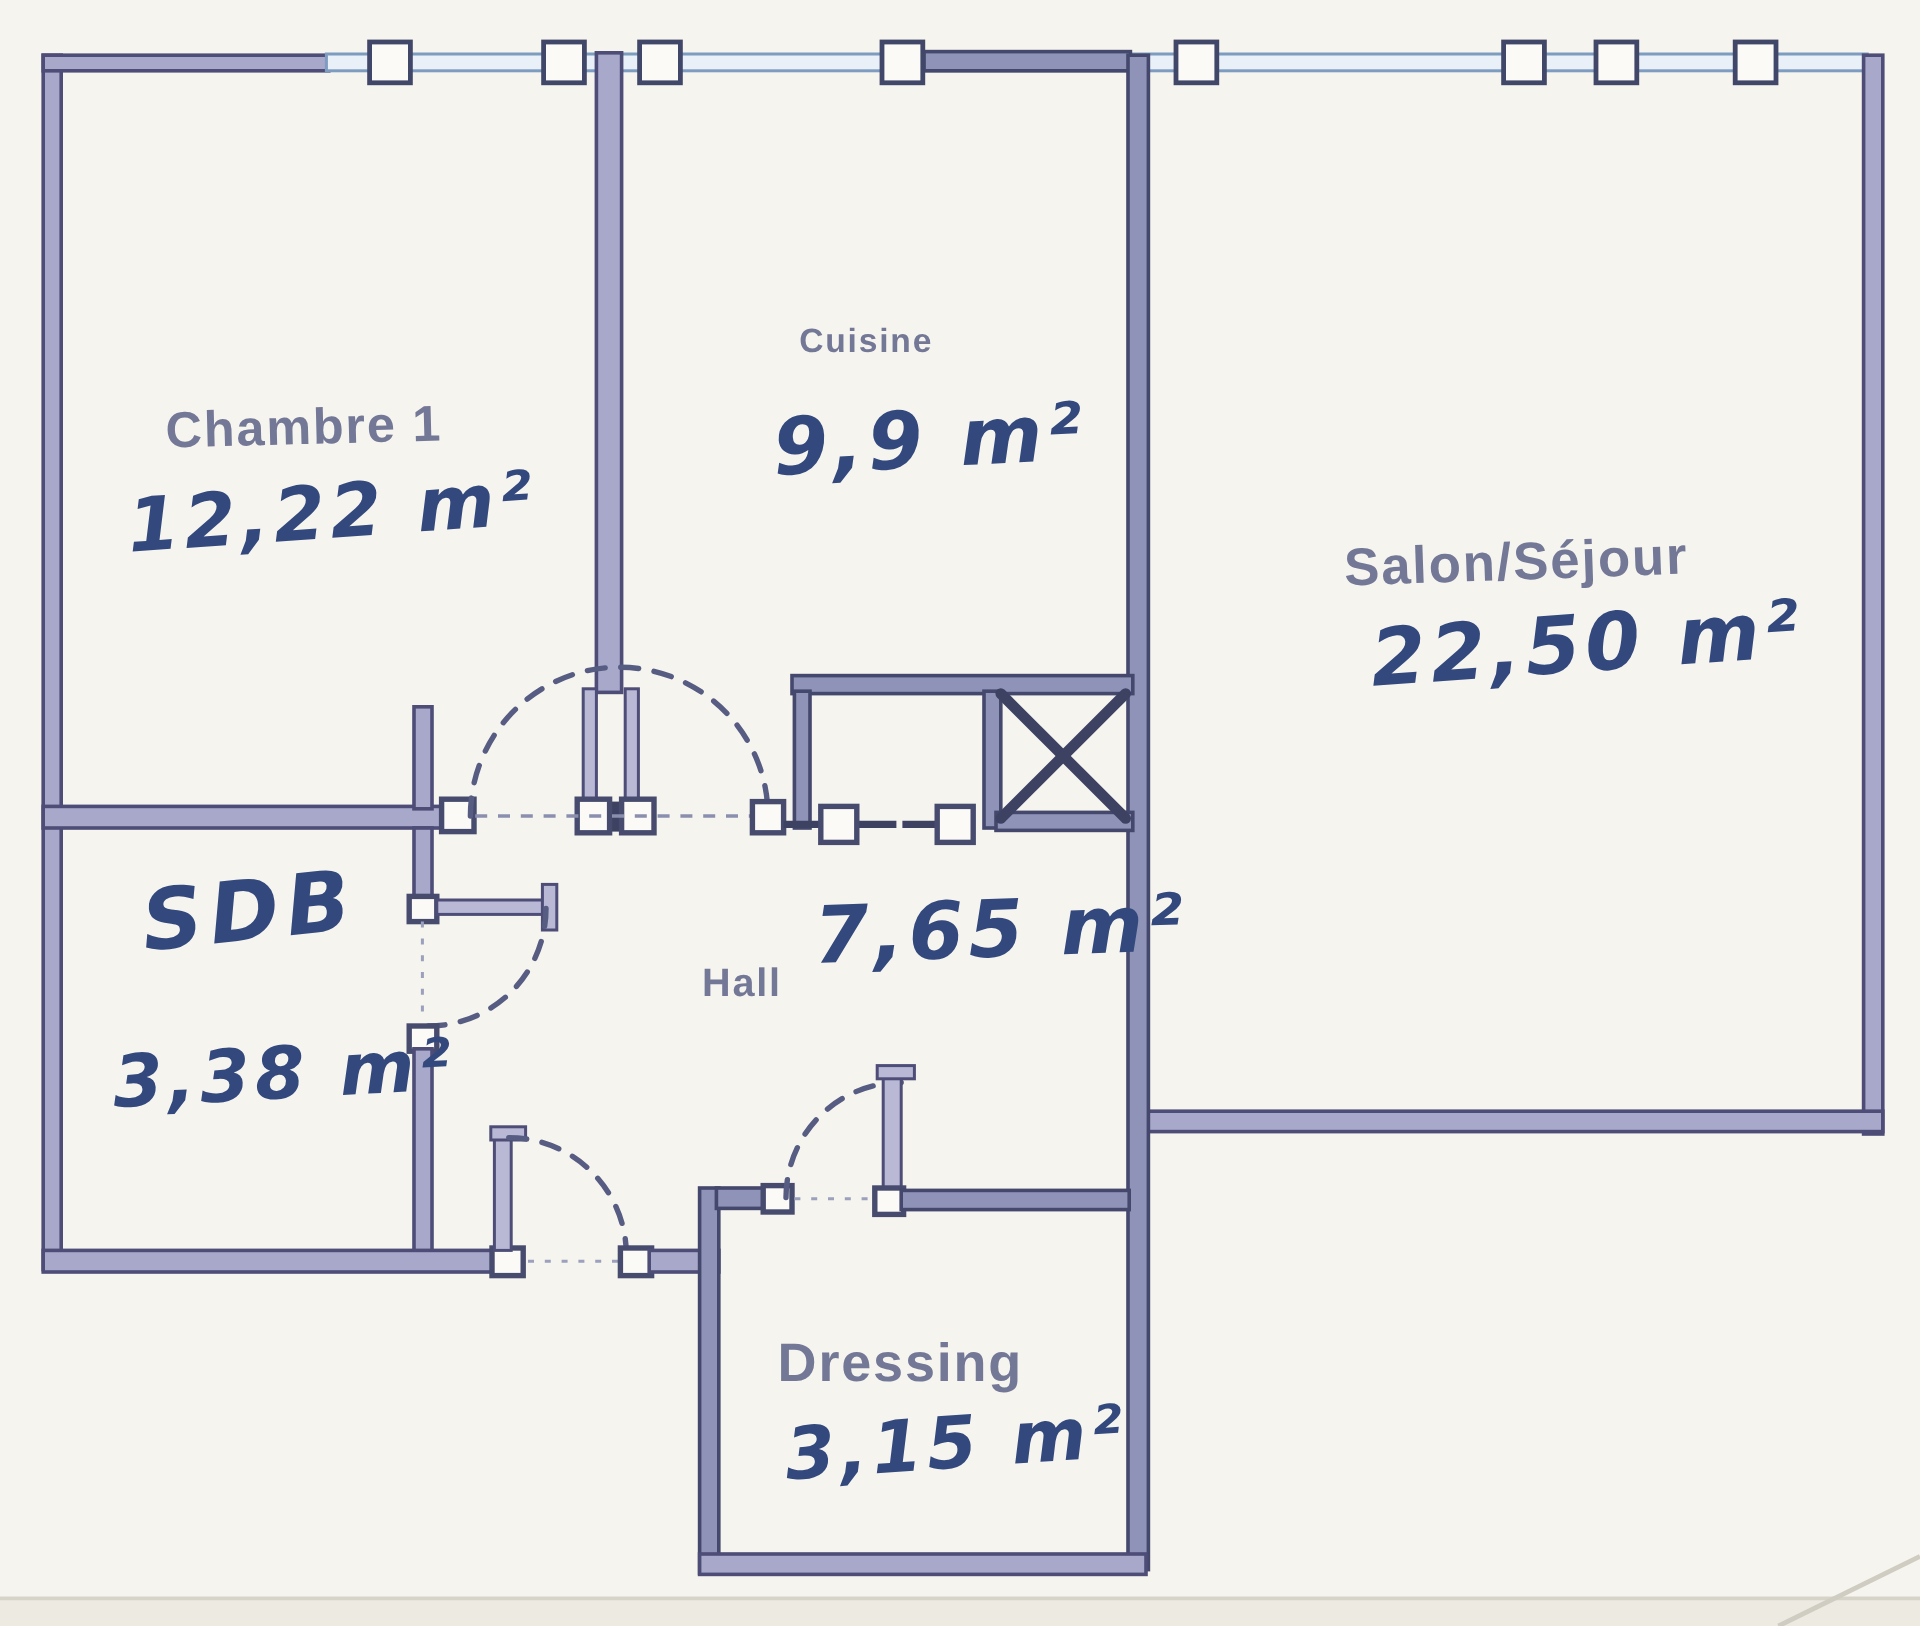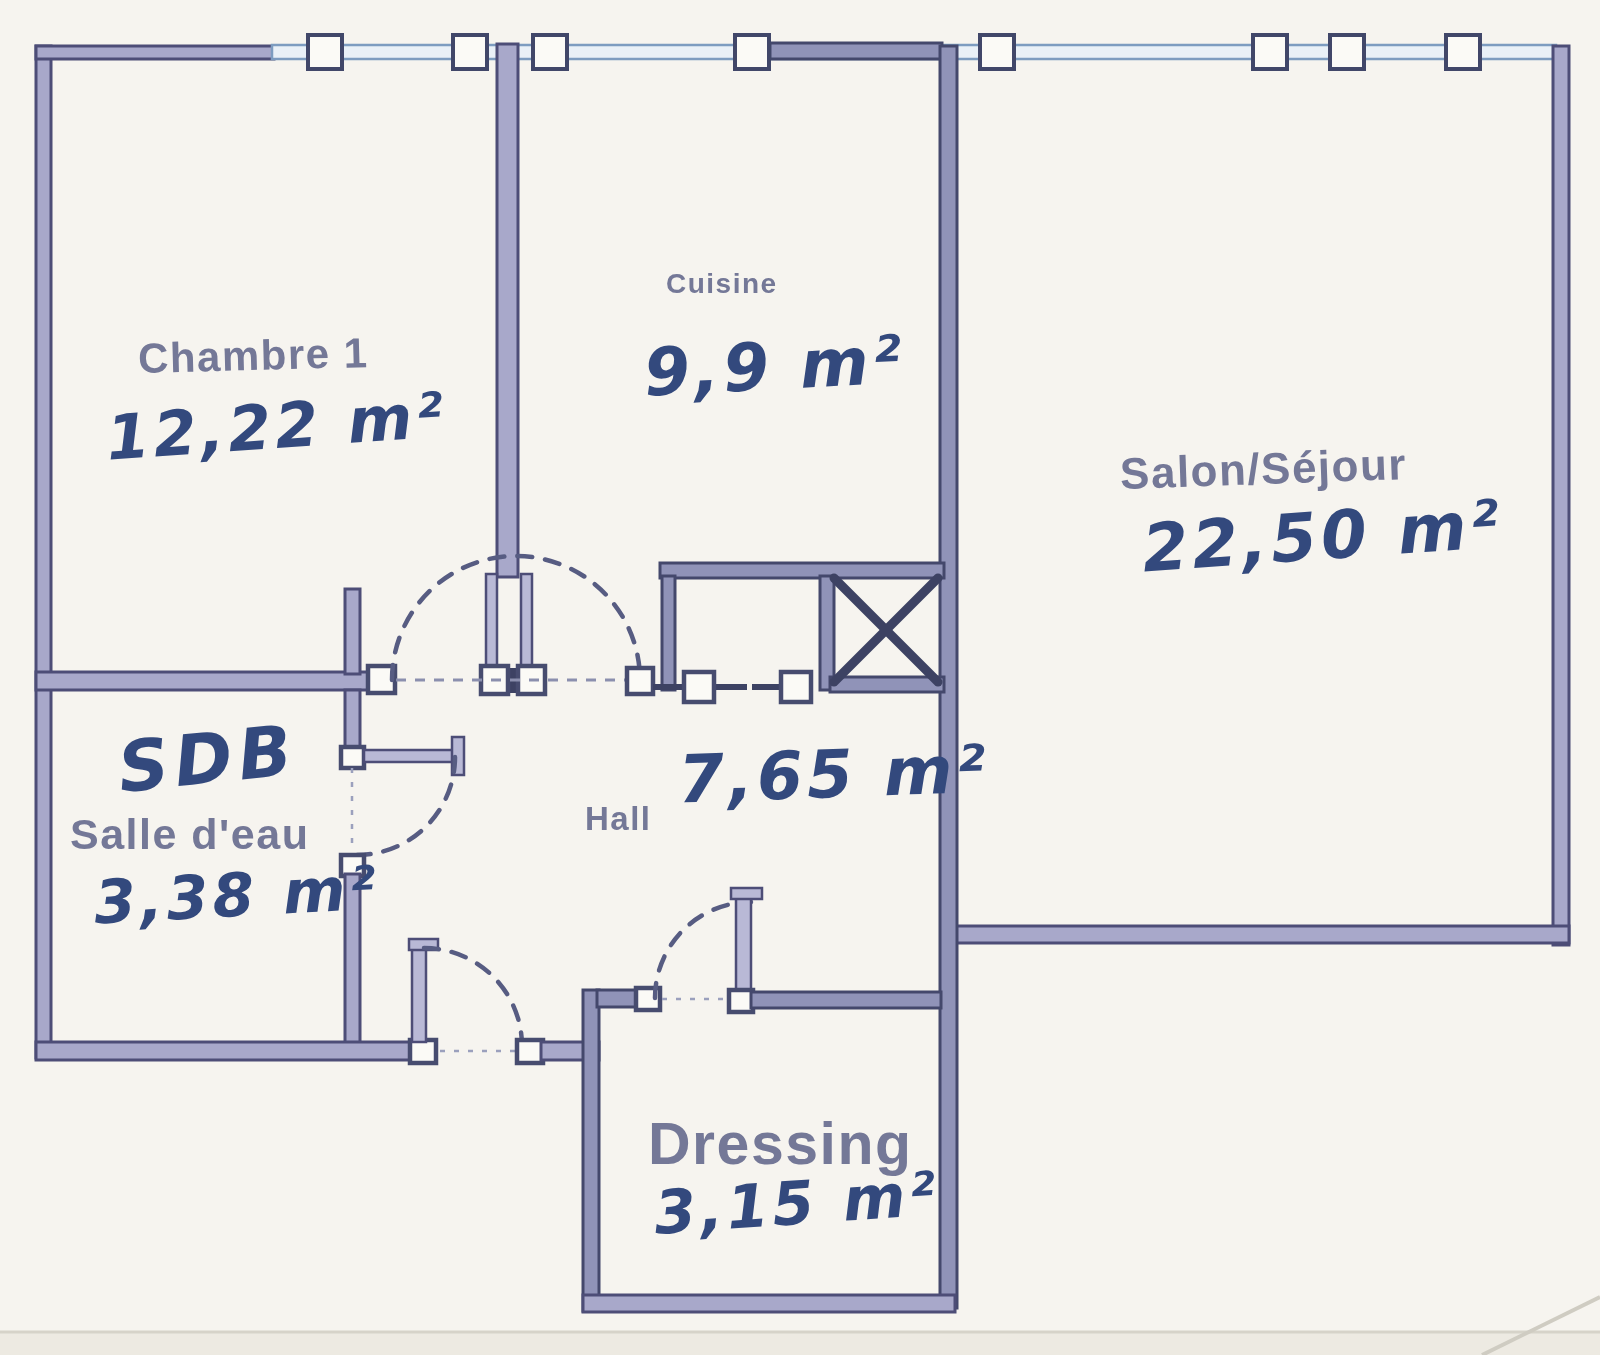--- a/index.html
+++ b/index.html
@@ -177,22 +177,21 @@
   <div class="print-label" style="left:138px;top:332px;font-size:42px;transform:rotate(-1.5deg);">Chambre 1</div>
   <div class="hand" style="left:106px;top:390px;font-size:62px;transform:rotate(-4deg);">12,22 m²</div>
 
   <div class="print-label" style="left:626px;top:268px;font-size:28px;margin-left:40px;">Cuisine</div>
   <div class="hand" style="left:644px;top:328px;font-size:66px;transform:rotate(-3deg);">9,9 m²</div>
 
   <div class="print-label" style="left:1120px;top:444px;font-size:44px;transform:rotate(-2deg);">Salon/Séjour</div>
   <div class="hand" style="left:1142px;top:498px;font-size:66px;transform:rotate(-4deg);">22,50 m²</div>
 
   <div class="hand" style="left:118px;top:718px;font-size:70px;transform:rotate(-6deg);letter-spacing:6px;">SDB</div>
-  <div class="print-label" style="left:70px;top:810px;font-size:43px;">Salle d'eau</div>
   <div class="hand" style="left:94px;top:860px;font-size:60px;transform:rotate(-3deg);">3,38 m²</div>
 
   <div class="print-label" style="left:585px;top:800px;font-size:33px;">Hall</div>
   <div class="hand" style="left:678px;top:736px;font-size:66px;transform:rotate(-2deg);">7,65 m²</div>
 
-  <div class="print-label" style="left:648px;top:1110px;font-size:59px;">Dressing</div>
+  <div class="print-label" style="left:648px;top:1110px;font-size:45px;">Dressing</div>
   <div class="hand" style="left:654px;top:1168px;font-size:60px;transform:rotate(-4deg);">3,15 m²</div>
 
 </div>
 
 </body></html>

